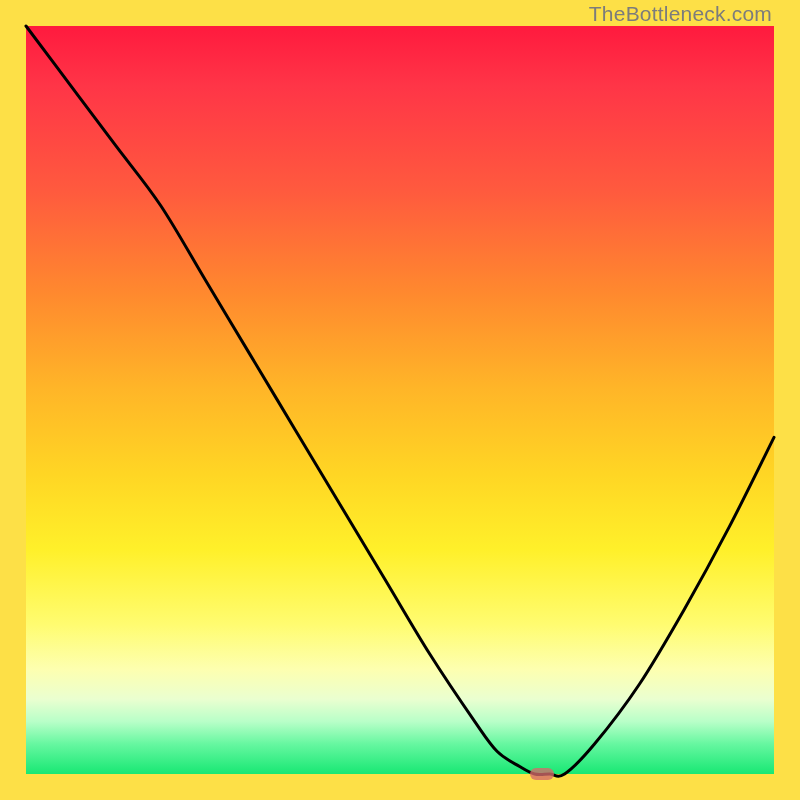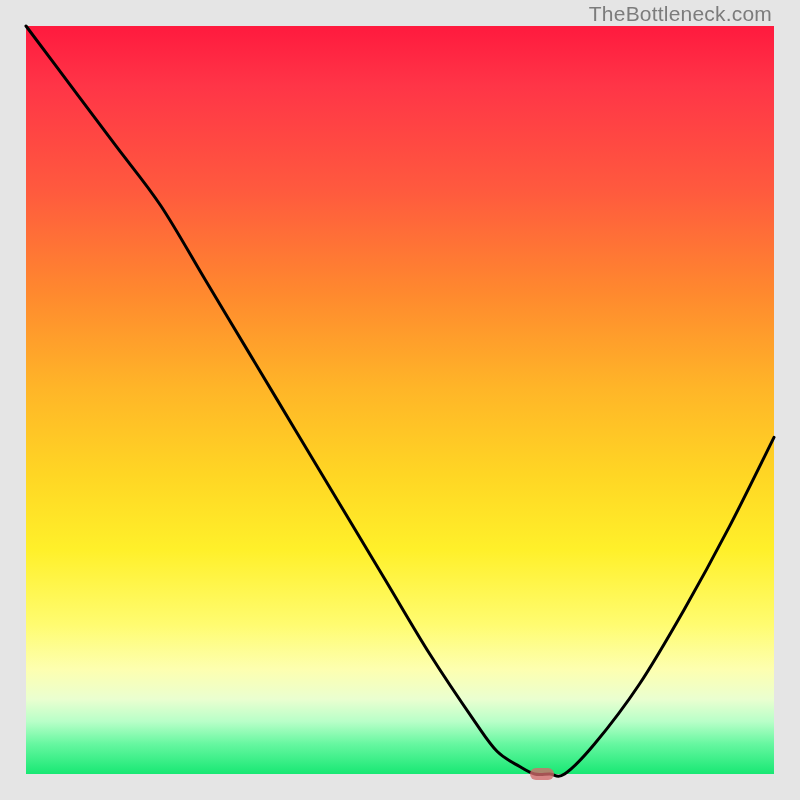--- a/index.html
+++ b/index.html
@@ -10,21 +10,21 @@
     background: #000;
     overflow: hidden;
     font-family: Arial, Helvetica, sans-serif;
   }
   .frame {
     position: absolute;
     left: 0;
     top: 0;
     width: 800px;
     height: 800px;
-    background: #e5e5e5;
+    background: #fde047;
   }
   .plot {
     position: absolute;
     left: 26px;
     top: 26px;
     width: 748px;
     height: 748px;
     
     background: linear-gradient(
       to bottom,

